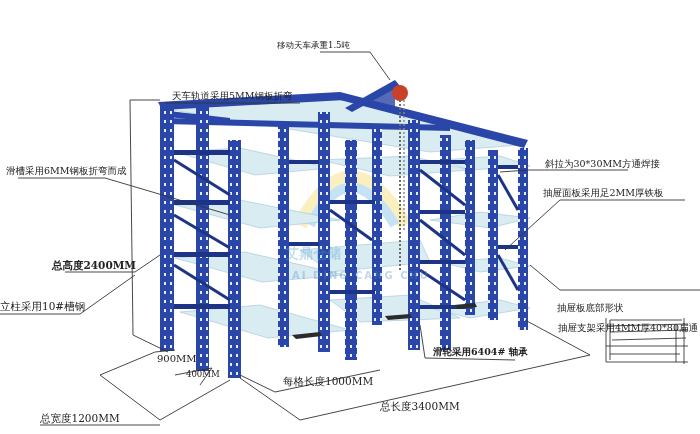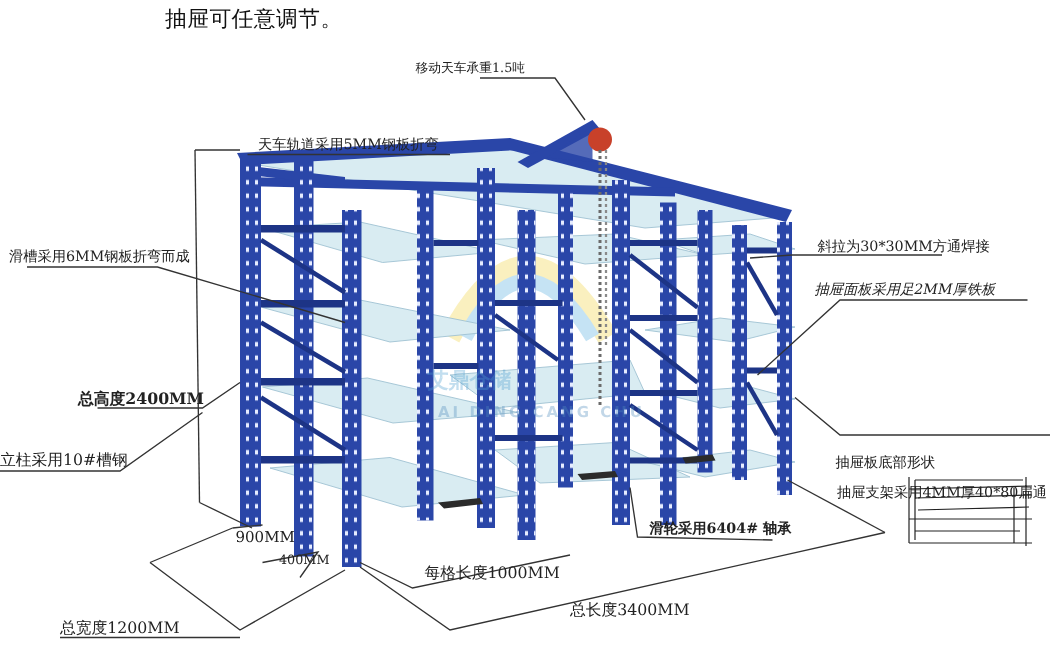--- a/index.html
+++ b/index.html
@@ -9,21 +9,20 @@
              line-height:22px; letter-spacing:0.3px; color:#111; }
   .label { position:absolute; font-size:9.5px; white-space:nowrap; color:#222;
            font-family: "DejaVu Serif", "Liberation Serif", serif; }
   .label.big { font-size:10.5px; }
   svg.drawing { position:absolute; left:0; top:0; }
 </style>
 </head>
 <body>
 
 <div class="heading">
-  <div>抽屉可任意调节。</div>
 </div>
 
 <svg class="drawing" width="700" height="434" viewBox="0 0 700 434">
   <defs>
     <pattern id="holes" width="6" height="9" patternUnits="userSpaceOnUse">
       <rect x="0" y="0" width="6" height="9" fill="none"></rect>
       <rect x="2" y="3" width="2" height="3" fill="#e6ecff"></rect>
     </pattern>
   </defs>
 
@@ -194,15 +193,15 @@
 <div class="label" style="left:6px;top:165px;">滑槽采用6MM钢板折弯而成</div>
 <div class="label big" style="left:52px;top:259px;font-weight:bold;">总高度2400MM</div>
 <div class="label big" style="left:0px;top:300px;">立柱采用10#槽钢</div>
 <div class="label" style="left:157px;top:353px;font-size:10px;">900MM</div>
 <div class="label" style="left:186px;top:369px;font-size:8.5px;">400MM</div>
 <div class="label big" style="left:40px;top:412px;">总宽度1200MM</div>
 <div class="label big" style="left:283px;top:375px;text-align:right;">每格长度1000MM</div>
 <div class="label big" style="left:380px;top:400px;">总长度3400MM</div>
 <div class="label" style="left:433px;top:346px;font-weight:bold;">滑轮采用6404#  轴承</div>
 <div class="label" style="left:545px;top:158px;">斜拉为30*30MM方通焊接</div>
-<div class="label" style="left:543px;top:187px;font-style:italic;">抽屉面板采用足2MM厚铁板</div>
+<div class="label" style="left:543px;top:187px;">抽屉面板采用足2MM厚铁板</div>
 <div class="label" style="left:558px;top:278px;margin-top:44px;">抽屉支架采用4MM厚40*80扁通</div>
 <div class="label" style="left:557px;top:302px;">抽屉板底部形状</div>
 
 </body></html>

